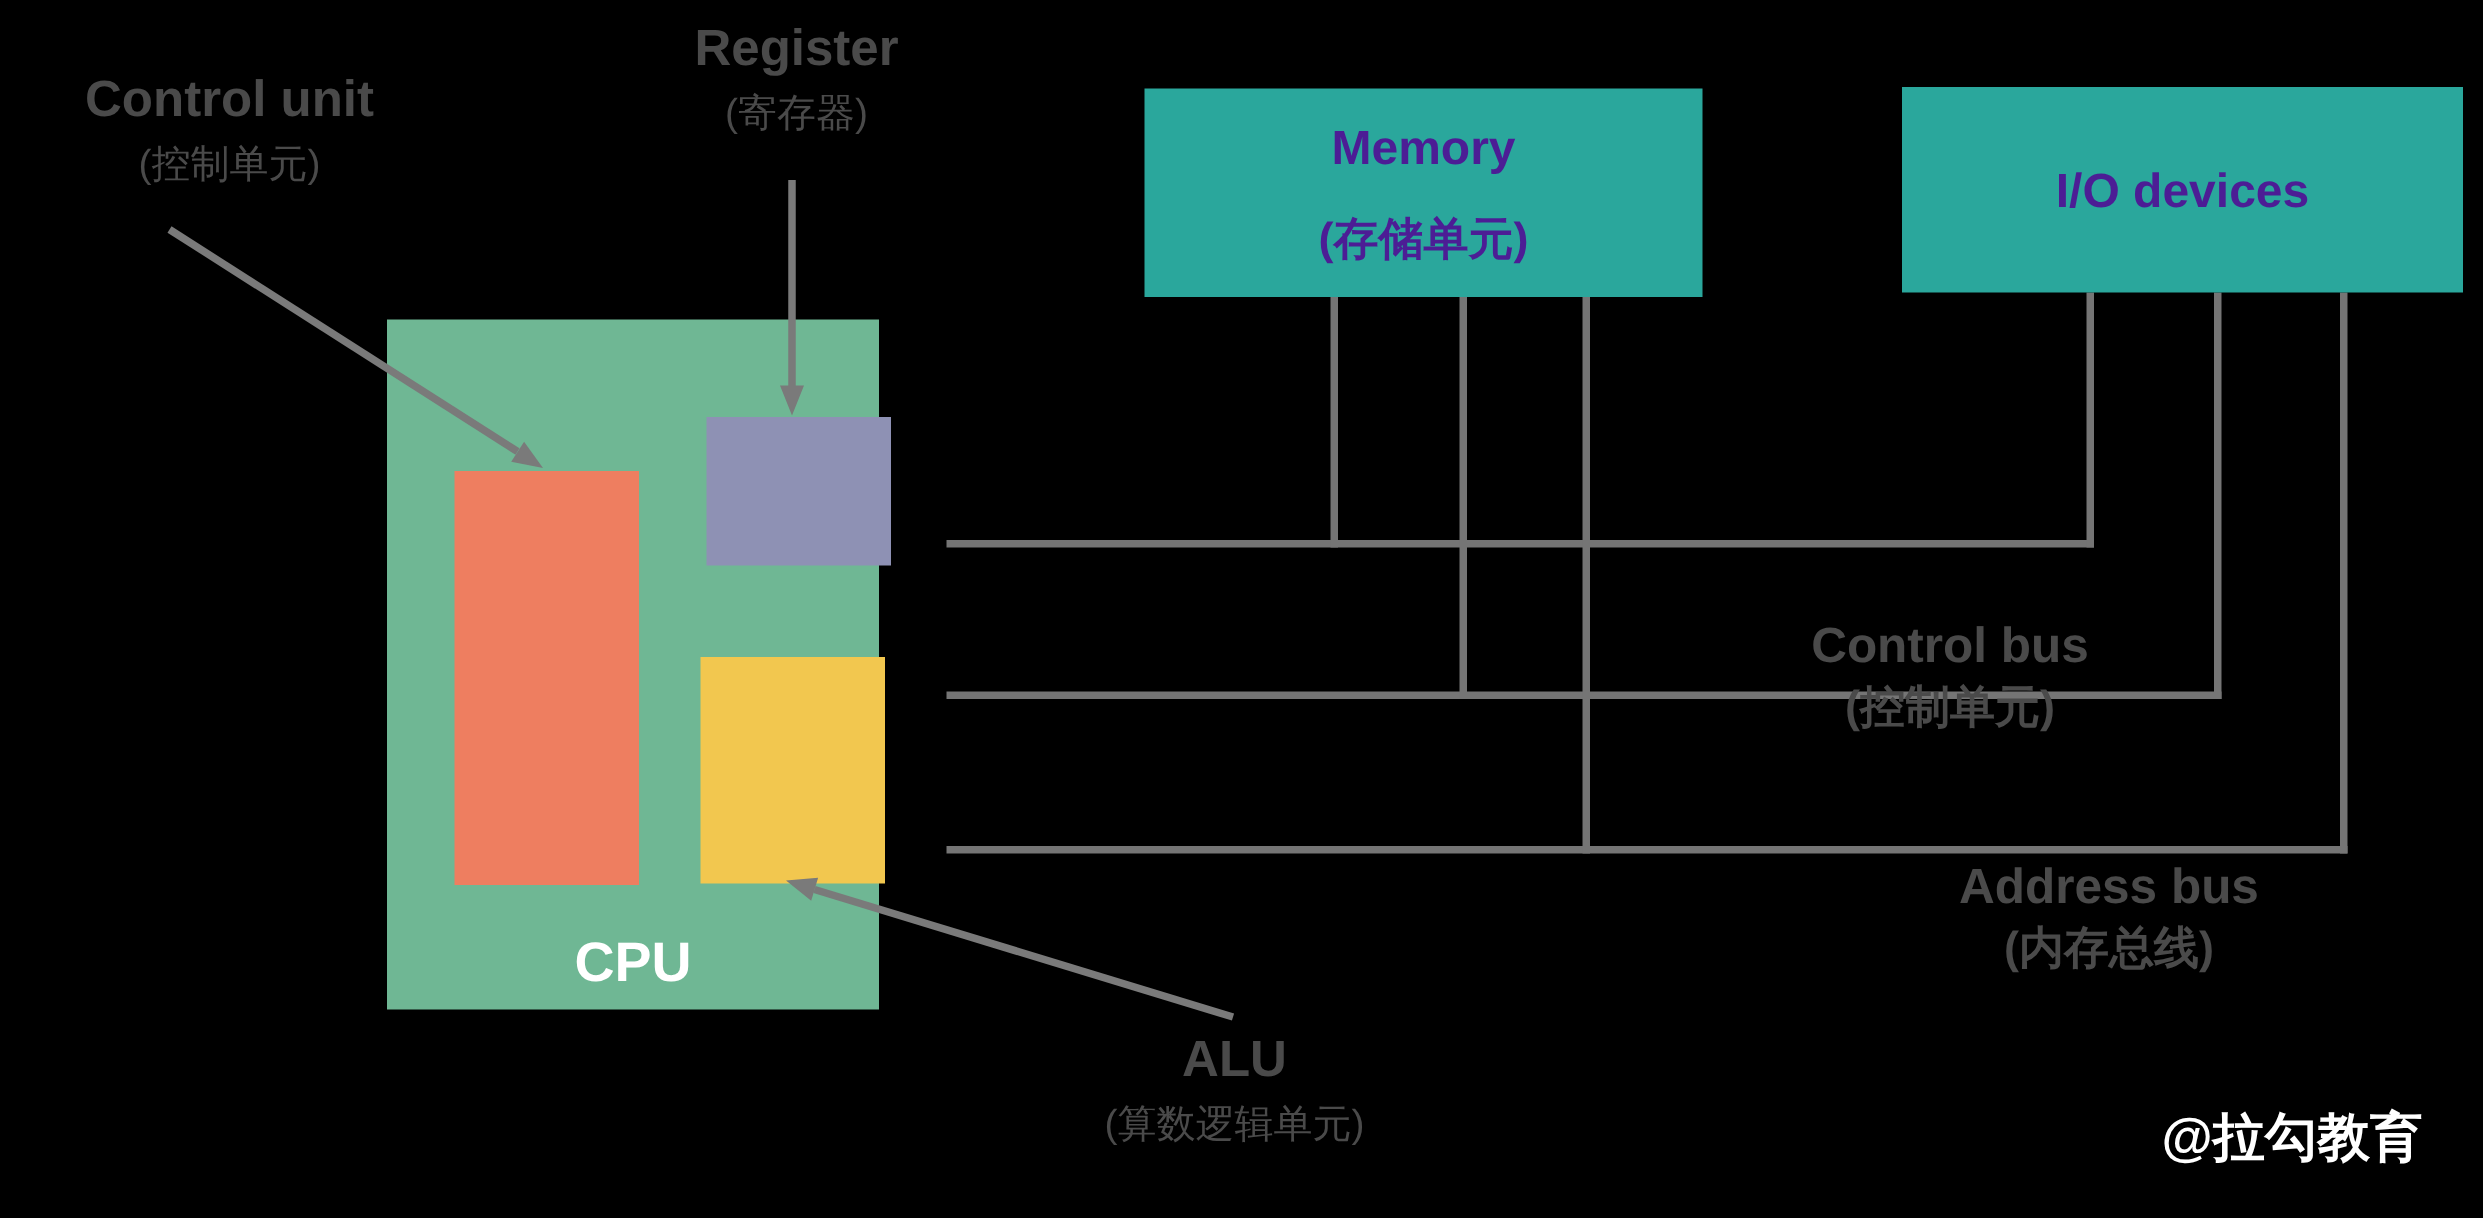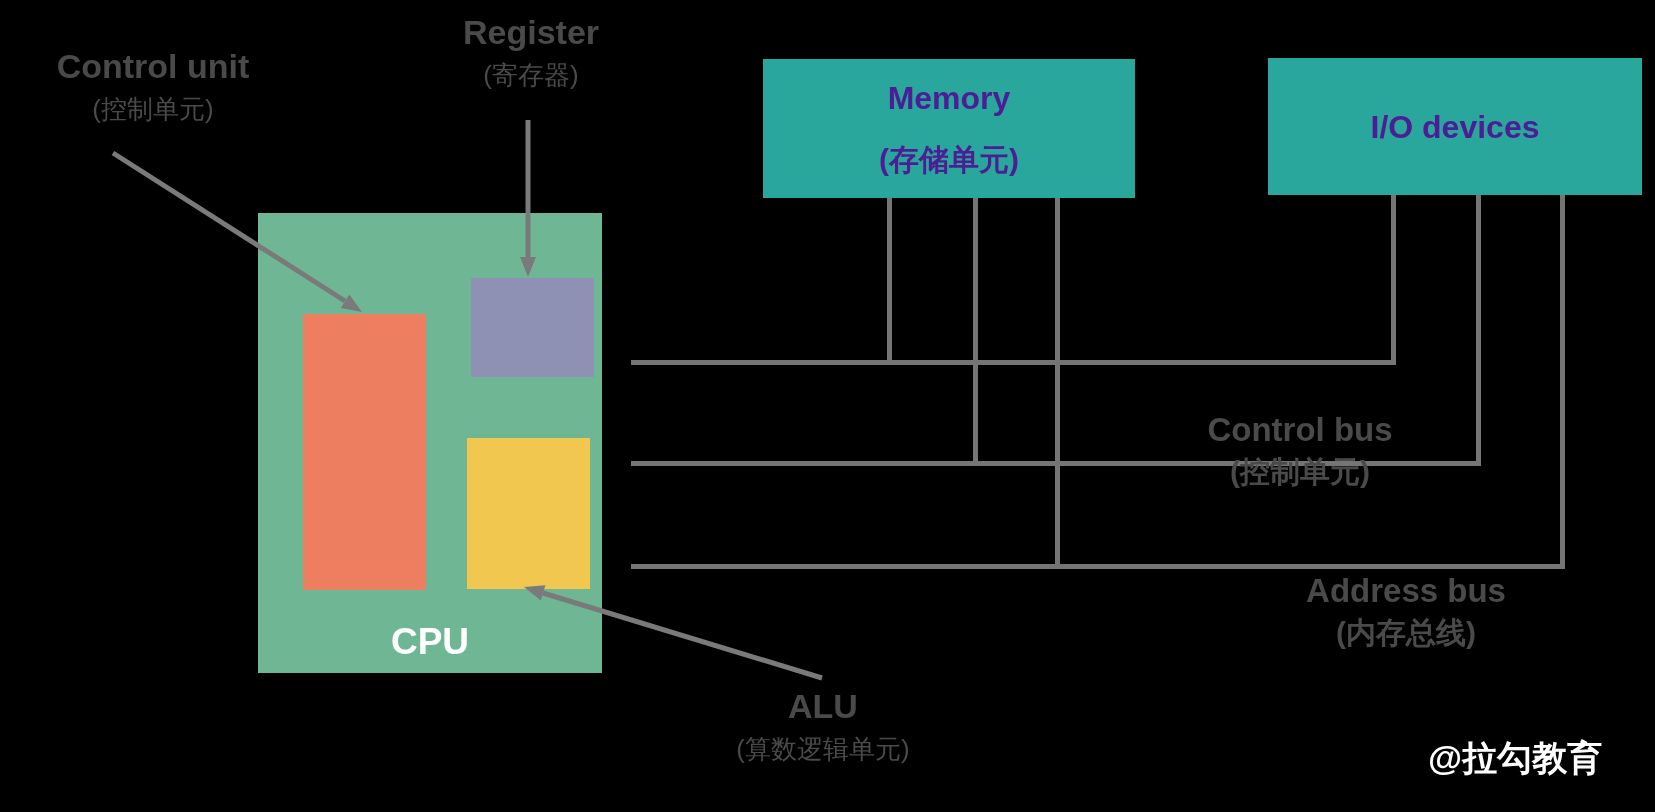--- a/index.html
+++ b/index.html
@@ -29,21 +29,21 @@
     position:absolute;background:#2aa79c;color:#4c1d95;
     display:flex;flex-direction:column;align-items:center;justify-content:center;
     text-align:center;
     gap:23px;
   }
   .node .en{font-size:32px;font-weight:700;line-height:40px;}
   .node .zh{font-size:30px;font-weight:700;line-height:38px;}
   .node-memory{left:763px;top:59px;width:372px;height:139px;}
   .node-io{left:1268px;top:58px;width:374px;height:137px;}
   
-  .cpu{position:absolute;left:258px;top:213px;width:328px;height:460px;background:#6fb794;padding-left:16px;}
+  .cpu{position:absolute;left:258px;top:213px;width:328px;height:460px;background:#6fb794;}
   .cpu-label{
     position:absolute;left:0;bottom:10px;width:100%;text-align:center;
     color:#ffffff;font-size:37px;font-weight:600;
   }
   .blk{position:absolute;}
   .blk-control{left:45px;top:101px;width:123px;height:276px;background:#ee7e60;}
   .blk-register{left:213px;top:65px;width:123px;height:99px;background:#8e91b4;}
   .blk-alu{left:209px;top:225px;width:123px;height:151px;background:#f2c74f;}
   
   .bus{position:absolute;background:#757575;}
@@ -56,21 +56,21 @@
   .bus-io-v1{left:1391px;top:195px;width:5px;height:170px;}
   .bus-io-v2{left:1476px;top:195px;width:5px;height:271px;}
   .bus-io-v3{left:1560px;top:195px;width:5px;height:374px;}
   
   .overlay{position:absolute;left:0;top:0;width:1655px;height:812px;pointer-events:none;}
   .arrow-line{stroke:#7a7a7a;stroke-width:5;}
   .arrow-head{fill:#7a7a7a;}
   
   .watermark{
     position:absolute;left:1428px;top:735px;width:200px;
-    color:#ffffff;font-size:35px;font-weight:700;text-align:left;
+    color:#ffffff;font-size:35px;font-weight:700;text-align:center;
   }
 </style>
 </head>
 <body>
 
 <div class="canvas">
 
   <div class="ann ann-control-unit">
     <div class="en">Control unit</div>
     <div class="zh">(控制单元)</div>

